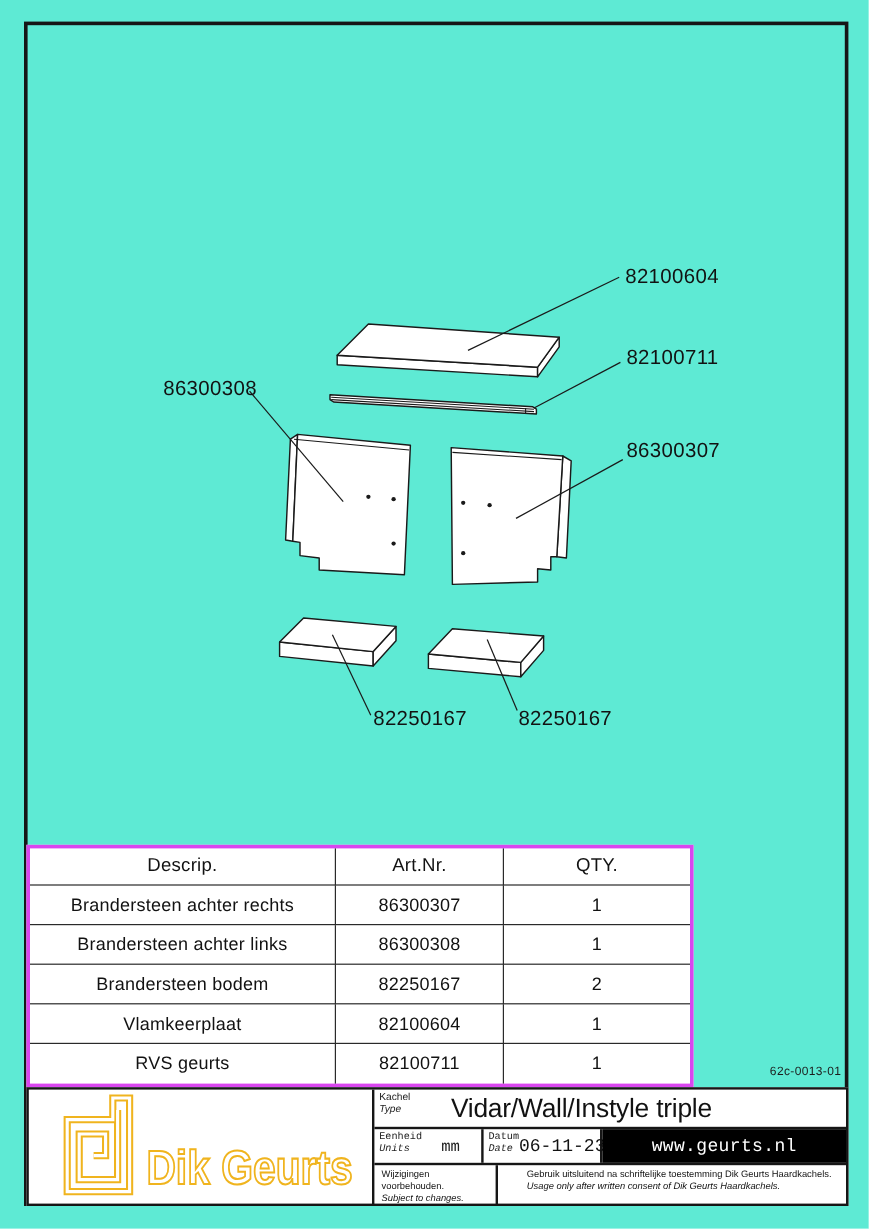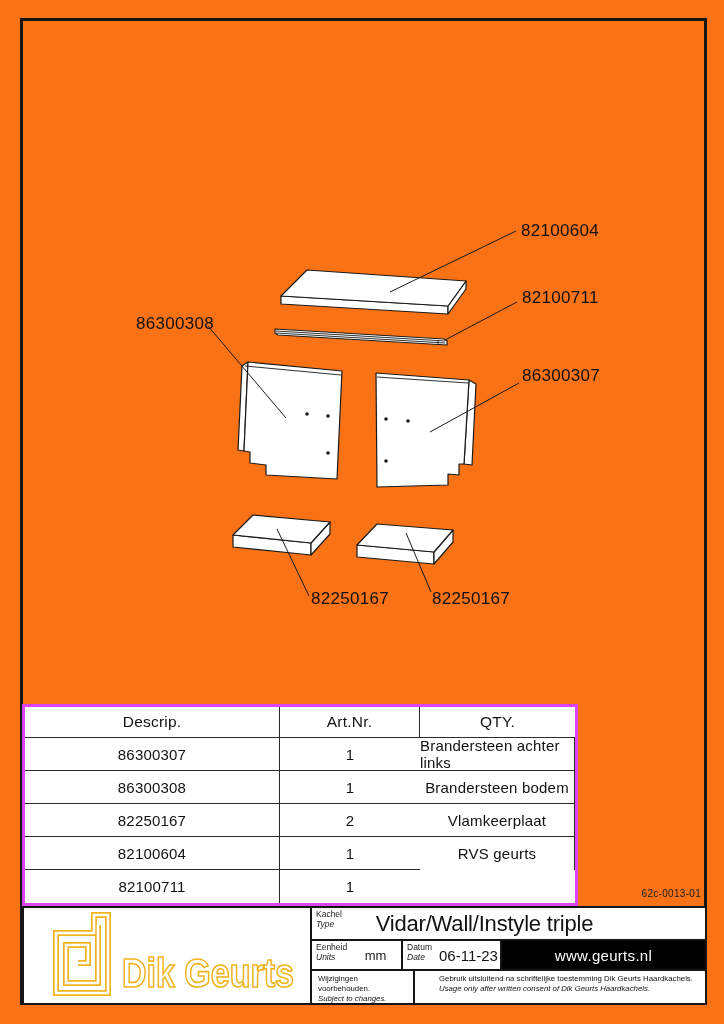--- a/index.html
+++ b/index.html
@@ -1,17 +1,17 @@
 <!DOCTYPE html>
 <html><head>
 <meta charset="utf-8">
 <style>
   html,body { margin:0; padding:0; background:#ffffff; }
   body { width:724px; height:1024px; font-family:"Liberation Sans", sans-serif; color:#121212; }
-  .page { position:relative; width:724px; height:1024px; background:#f97316; overflow:hidden; }
+  .page { position:relative; width:724px; height:1024px; background:#5eead4; overflow:hidden; }
 
   
   .frame { position:absolute; left:20px; top:18px; width:681px; height:981px;
            border:3px solid #161616; }
 
   
   .diagram-svg { position:absolute; left:0; top:0; pointer-events:none; }
   .part-label { font-family:"Liberation Sans", sans-serif; font-size:17px; letter-spacing:.3px; fill:#121212; }
 
   
@@ -34,21 +34,21 @@
                  border:2px solid #161616; display:grid; grid-template-columns:288px 1fr;
                  background:#fff; }
   .logo-cell { border-right:2px solid #161616; display:flex; align-items:center; justify-content:center; }
   .tb-right { display:grid; grid-template-rows:33px 30px 1fr;border-radius:29px; }
   .tb-row1 { border-bottom:2px solid #161616; display:flex; }
   .tb-minilabel { font-size:8.5px; line-height:1.15; padding:2px 0 0 4px; color:#1c1c1c; }
   .tb-minilabel .it { font-style:italic; }
   .tb-row1 .tb-minilabel { width:54px; }
   .tb-title { flex:1; display:flex; align-items:center; justify-content:center;
               padding-right:106px; font-size:22px; letter-spacing:-.2px; white-space:nowrap; }
-  .tb-row2 { border-bottom:2px solid #161616; display:grid; grid-template-columns:91px 99px 1fr; }
+  .tb-row2 { border-bottom:2px solid #161616; display:grid; grid-template-columns:91px 99px 1fr;font-family:Liberation Mono, monospace; }
   .tb-units, .tb-date { border-right:2px solid #161616; display:flex; }
   .tb-units .tb-minilabel { width:34px; }
   .tb-date  .tb-minilabel { width:30px; }
   .tb-value { flex:1; display:flex; align-items:center; justify-content:center; }
   .units-value { font-size:13px; color:#222; }
   .date-value  { font-size:15px; white-space:nowrap; }
   .website-badge { background:#000; color:#fff; display:flex; align-items:center; justify-content:center;
                    font-size:15px; letter-spacing:.3px; }
   .tb-row3 { display:grid; grid-template-columns:103px 1fr; font-size:7.8px; line-height:1.3; }
   .note-left  { border-right:2px solid #161616; padding:3px 2px 0 6px; }
@@ -124,20 +124,21 @@
     <text class="part-label" x="522" y="381">86300307</text>
     <text class="part-label" x="311" y="604">82250167</text>
     <text class="part-label" x="432" y="604">82250167</text>
   </svg>
 
   <div class="parts-table">
     <div class="pt-cell hdr">Descrip.</div>
     <div class="pt-cell hdr">Art.Nr.</div>
     <div class="pt-cell hdr c3">QTY.</div>
 
+    <div class="pt-cell">Brandersteen achter rechts</div>
     <div class="pt-cell">86300307</div>
     <div class="pt-cell c3">1</div>
 
     <div class="pt-cell">Brandersteen achter links</div>
     <div class="pt-cell">86300308</div>
     <div class="pt-cell c3">1</div>
 
     <div class="pt-cell">Brandersteen bodem</div>
     <div class="pt-cell">82250167</div>
     <div class="pt-cell c3">2</div>

